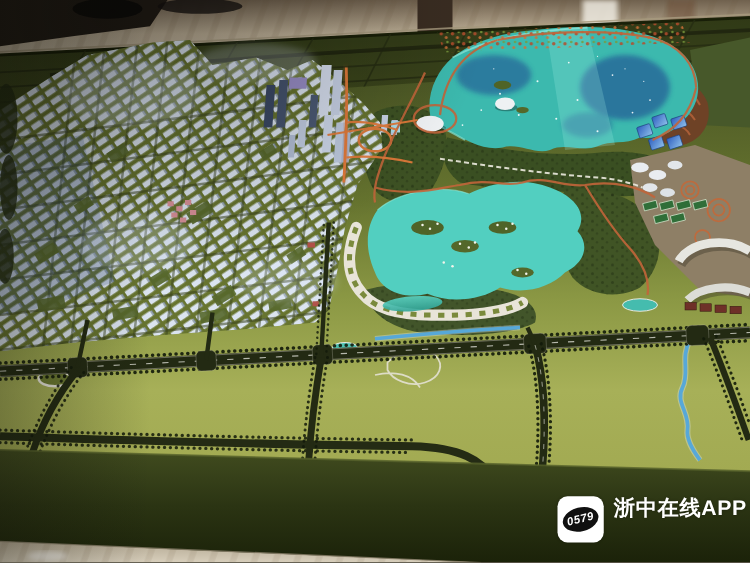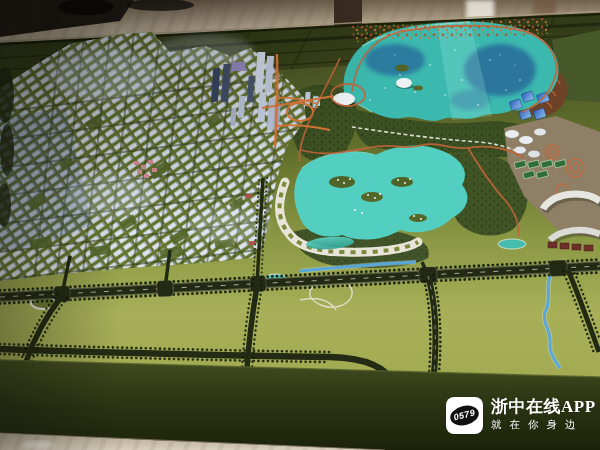--- a/index.html
+++ b/index.html
@@ -8,21 +8,21 @@
   #stage svg{display:block;position:absolute;left:0;top:0;}
   
   .wm{position:absolute;left:446px;top:397px;display:flex;align-items:flex-start;z-index:10;}
   .wm-logo{width:37px;height:37px;background:#ffffff;border-radius:8px;position:relative;flex:0 0 auto;
            box-shadow:0 0 2px rgba(0,0,0,.25);}
   .wm-oval{position:absolute;left:4px;top:9px;width:29px;height:19px;background:#101010;border-radius:50%;
            transform:rotate(-14deg);display:flex;align-items:center;justify-content:center;}
   .wm-oval span{color:#ffffff;font-size:9px;font-weight:bold;font-style:italic;letter-spacing:.5px;line-height:1;}
   .wm-text{margin-left:8px;color:var(--c-watermark-text,#fff);}
   .wm-title{font-size:17px;font-weight:bold;letter-spacing:.5px;line-height:20px;white-space:nowrap;
-            text-shadow:0 0 2px rgba(0,0,0,.35);font-family:Liberation Serif, serif;}
+            text-shadow:0 0 2px rgba(0,0,0,.35);}
   .wm-tag{font-size:10.5px;letter-spacing:8px;line-height:13px;white-space:nowrap;margin-top:1px;
           text-shadow:0 0 2px rgba(0,0,0,.35);}
 </style>
 </head>
 <body>
 
 <div id="stage">
 <svg width="600" height="450" viewBox="0 0 600 450">
   <defs>
     <linearGradient id="marbleTop" x1="0" y1="0" x2="0" y2="1">
@@ -398,16 +398,15 @@
 </svg>
 
 <div class="wm">
   <div class="wm-logo">
     <div class="wm-oval">
       <span>0579</span>
     </div>
   </div>
   <div class="wm-text">
     <div class="wm-title">浙中在线APP</div>
-    <div class="wm-tag">就在你身边</div>
   </div>
 </div>
 </div>
 
 </body></html>

